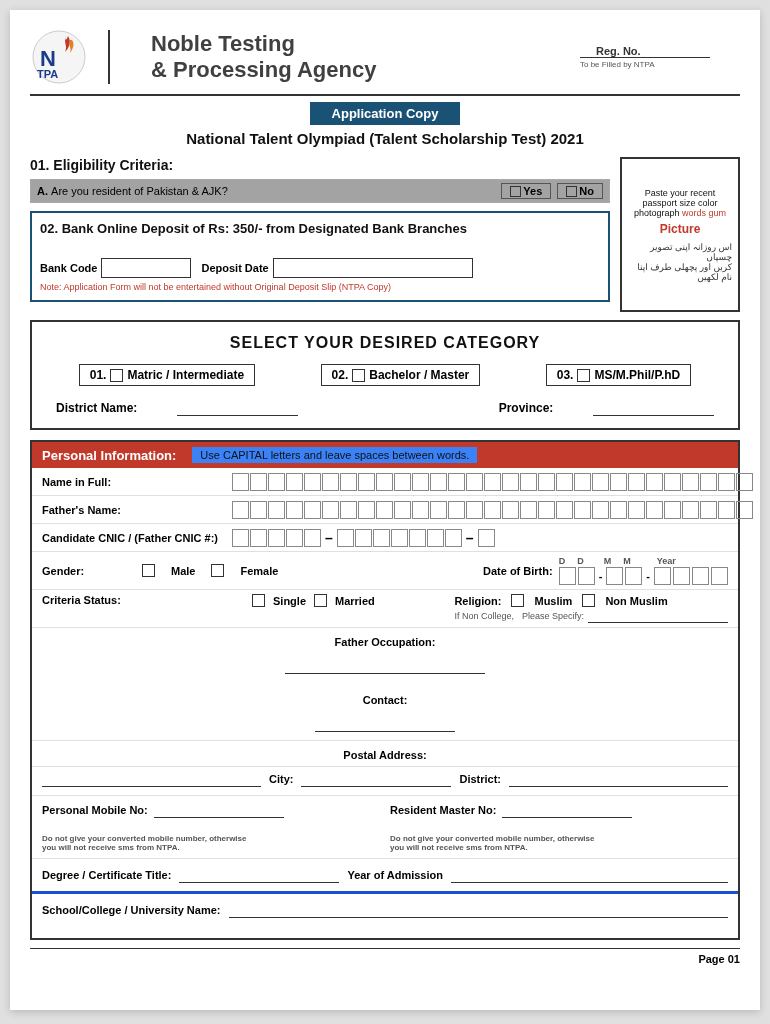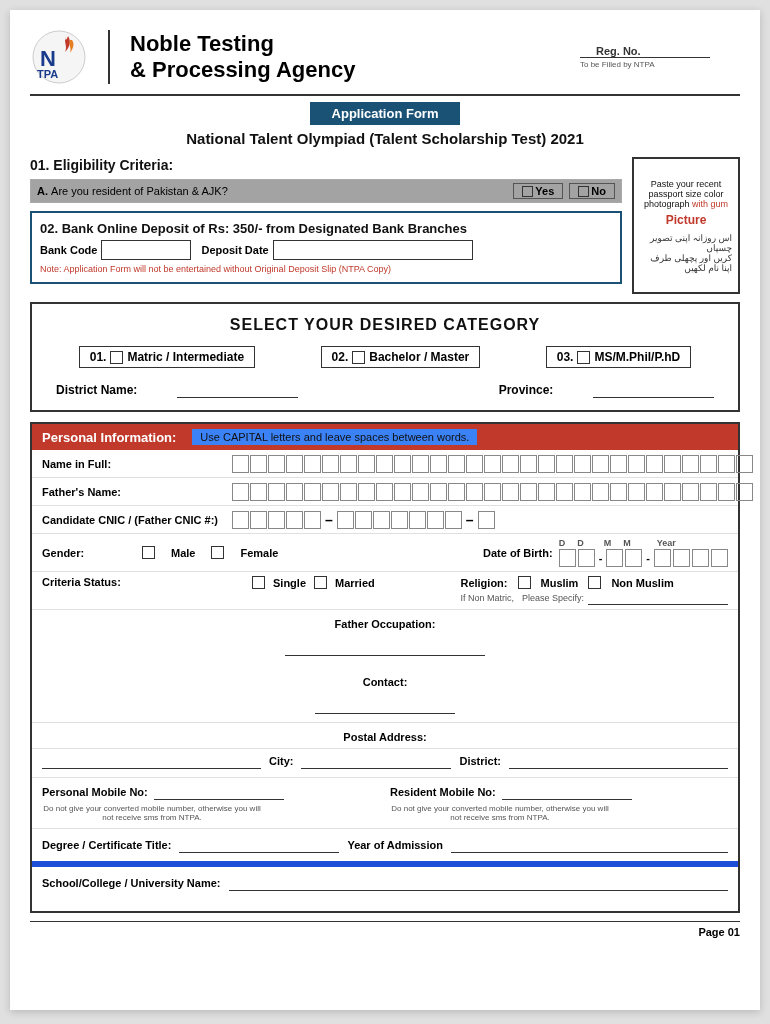--- a/index.html
+++ b/index.html
@@ -43,22 +43,23 @@
       background: #333;
       margin: 0 12px;
     }
     .org-name {
       display: flex;
       flex-direction: column;
     }
     .org-name-text {
       font-size: 22px;
       font-weight: 900;
-      color: #000000;
+      color: #404040;
       line-height: 1.2;
+      margin-left: 21px;
     }
     .reg-area {
       margin-left: auto;
       text-align: left;
       min-width: 160px;
     }
     .reg-label {
       font-size: 11px;
       font-weight: bold;
       color: #333;
@@ -136,21 +137,21 @@
     
     .top-content-row {
       display: flex;
       gap: 10px;
       margin-bottom: 8px;
     }
     .left-eligibility {
       flex: 1;
     }
     .photo-box {
-      width: 108px;
+      width: 120px;
       min-height: 100px;
       border: 2px solid #333;
       display: flex;
       flex-direction: column;
       align-items: center;
       justify-content: center;
       padding: 6px;
       text-align: center;
       font-size: 9px;
       color: #111;
@@ -177,21 +178,21 @@
     .bank-section {
       border: 2px solid #1a5276;
       padding: 8px;
       margin-bottom: 10px;
       background: #fff;
     }
     .bank-section-title {
       font-size: 13px;
       font-weight: 900;
       color: #111;
-      margin-bottom: 4px;
+      margin-bottom: 22px;
     }
     .bank-fields-row {
       display: flex;
       gap: 10px;
       align-items: center;
       margin-bottom: 4px;
     }
     .bank-field {
       display: flex;
       align-items: center;
@@ -417,29 +418,29 @@
       align-items: flex-start;
       padding: 6px 10px;
       font-size: 11px;
       font-weight: bold;
       border-bottom: 1px solid #e0e0e0;
       gap: 10px;
     }
     .mobile-block { display: flex; flex-direction: column; flex: 1; }
     .mobile-label-row { display: flex; align-items: center; gap: 6px; font-weight: bold; font-size: 11px; }
     .mobile-line { border-bottom: 1.5px solid #333; width: 130px; height: 16px; display: inline-block; }
-    .mobile-note { font-size: 8px; color: #555; font-weight: normal; max-width: 220px; margin-top: 4px; text-align: center; }
+    .mobile-note { font-size: 8px; color: #555; font-weight: bold; max-width: 220px; margin-top: 16px; }
     
     .degree-row {
       display: flex;
       align-items: center;
       padding: 8px 10px;
       font-size: 11px;
       font-weight: bold;
-      border-bottom: 6px solid #1d4ed8;
+      border-bottom: 3px solid #1d4ed8;
       gap: 8px;
     }
     .degree-line { border-bottom: 1.5px solid #333; width: 160px; height: 16px; display: inline-block; }
     .year-line { border-bottom: 1.5px solid #333; flex: 1; height: 16px; display: inline-block; }
     
     .school-row {
       display: flex;
       align-items: center;
       padding: 8px 10px 10px 10px;
       font-size: 11px;
@@ -482,21 +483,21 @@
         <span class="org-name-text">&amp; Processing Agency</span>
       </div>
     </div>
     <div class="reg-area">
       <div class="reg-label">Reg. No.</div>
       <div class="reg-line"></div>
       <div class="reg-note">To be Filled by NTPA</div>
     </div>
   </div>
 
-  <div class="app-form-badge">Application Form</div>
+  <div class="app-form-badge">Application Copy</div>
 
   <div class="main-title">National Talent Olympiad (Talent Scholarship Test) 2021</div>
 
   <div class="top-content-row">
     <div class="left-eligibility">
 
       <div class="section-header">01. Eligibility Criteria:</div>
 
       <div class="eligibility-row">
         <span class="eligibility-question">
@@ -526,21 +527,21 @@
             <div class="bank-input-wide"></div>
           </div>
         </div>
         <div class="bank-note">Note: Application Form will not be entertained without Original Deposit Slip (NTPA Copy)</div>
       </div>
     </div>
 
     <div class="photo-box">
       <span>Paste your recent</span>
       <span>passport size color</span>
-      <span><span>photograph</span> <span class="gum-text">with gum</span></span>
+      <span><span>photograph</span> <span class="gum-text">words gum</span></span>
       <div class="photo-title">Picture</div>
       <div class="urdu-text">اس روزانہ اپنی تصویر چسپاں<br>کریں اور پچھلی طرف اپنا نام لکھیں</div>
     </div>
   </div>
 
   <div class="category-section">
     <div class="category-title">SELECT YOUR DESIRED CATEGORY</div>
     <div class="category-options">
       <div class="category-option">
         <span style="font-size:12px;font-weight:bold;">01.</span>
@@ -714,21 +715,21 @@
       </div>
       <div class="religion-area">
         <div class="religion-row-inner">
           <span>Religion:</span>
           <span class="checkbox-medium"></span>
           <span>Muslim</span>
           <span class="checkbox-medium"></span>
           <span>Non Muslim</span>
         </div>
         <div class="non-muslim-specify">
-          <span>If Non Matric,</span>
+          <span>If Non College,</span>
             <br>
           <span>Please Specify:</span>
           <span class="specify-line"></span>
         </div>
       </div>
     </div>
 
     <div class="occ-contact-row">
       <span>Father Occupation:</span>
       <span class="occ-line"></span>
@@ -753,21 +754,21 @@
     <div class="mobile-row">
       <div class="mobile-block">
         <div class="mobile-label-row">
           <span>Personal Mobile No:</span>
           <span class="mobile-line"></span>
         </div>
         <div class="mobile-note">Do not give your converted mobile number, otherwise you will not receive sms from NTPA.</div>
       </div>
       <div class="mobile-block">
         <div class="mobile-label-row">
-          <span>Resident Mobile No:</span>
+          <span>Resident Master No:</span>
           <span class="mobile-line"></span>
         </div>
         <div class="mobile-note">Do not give your converted mobile number, otherwise you will not receive sms from NTPA.</div>
       </div>
     </div>
 
     <div class="degree-row">
       <span>Degree / Certificate Title:</span>
       <span class="degree-line"></span>
       <span>Year of Admission</span>

